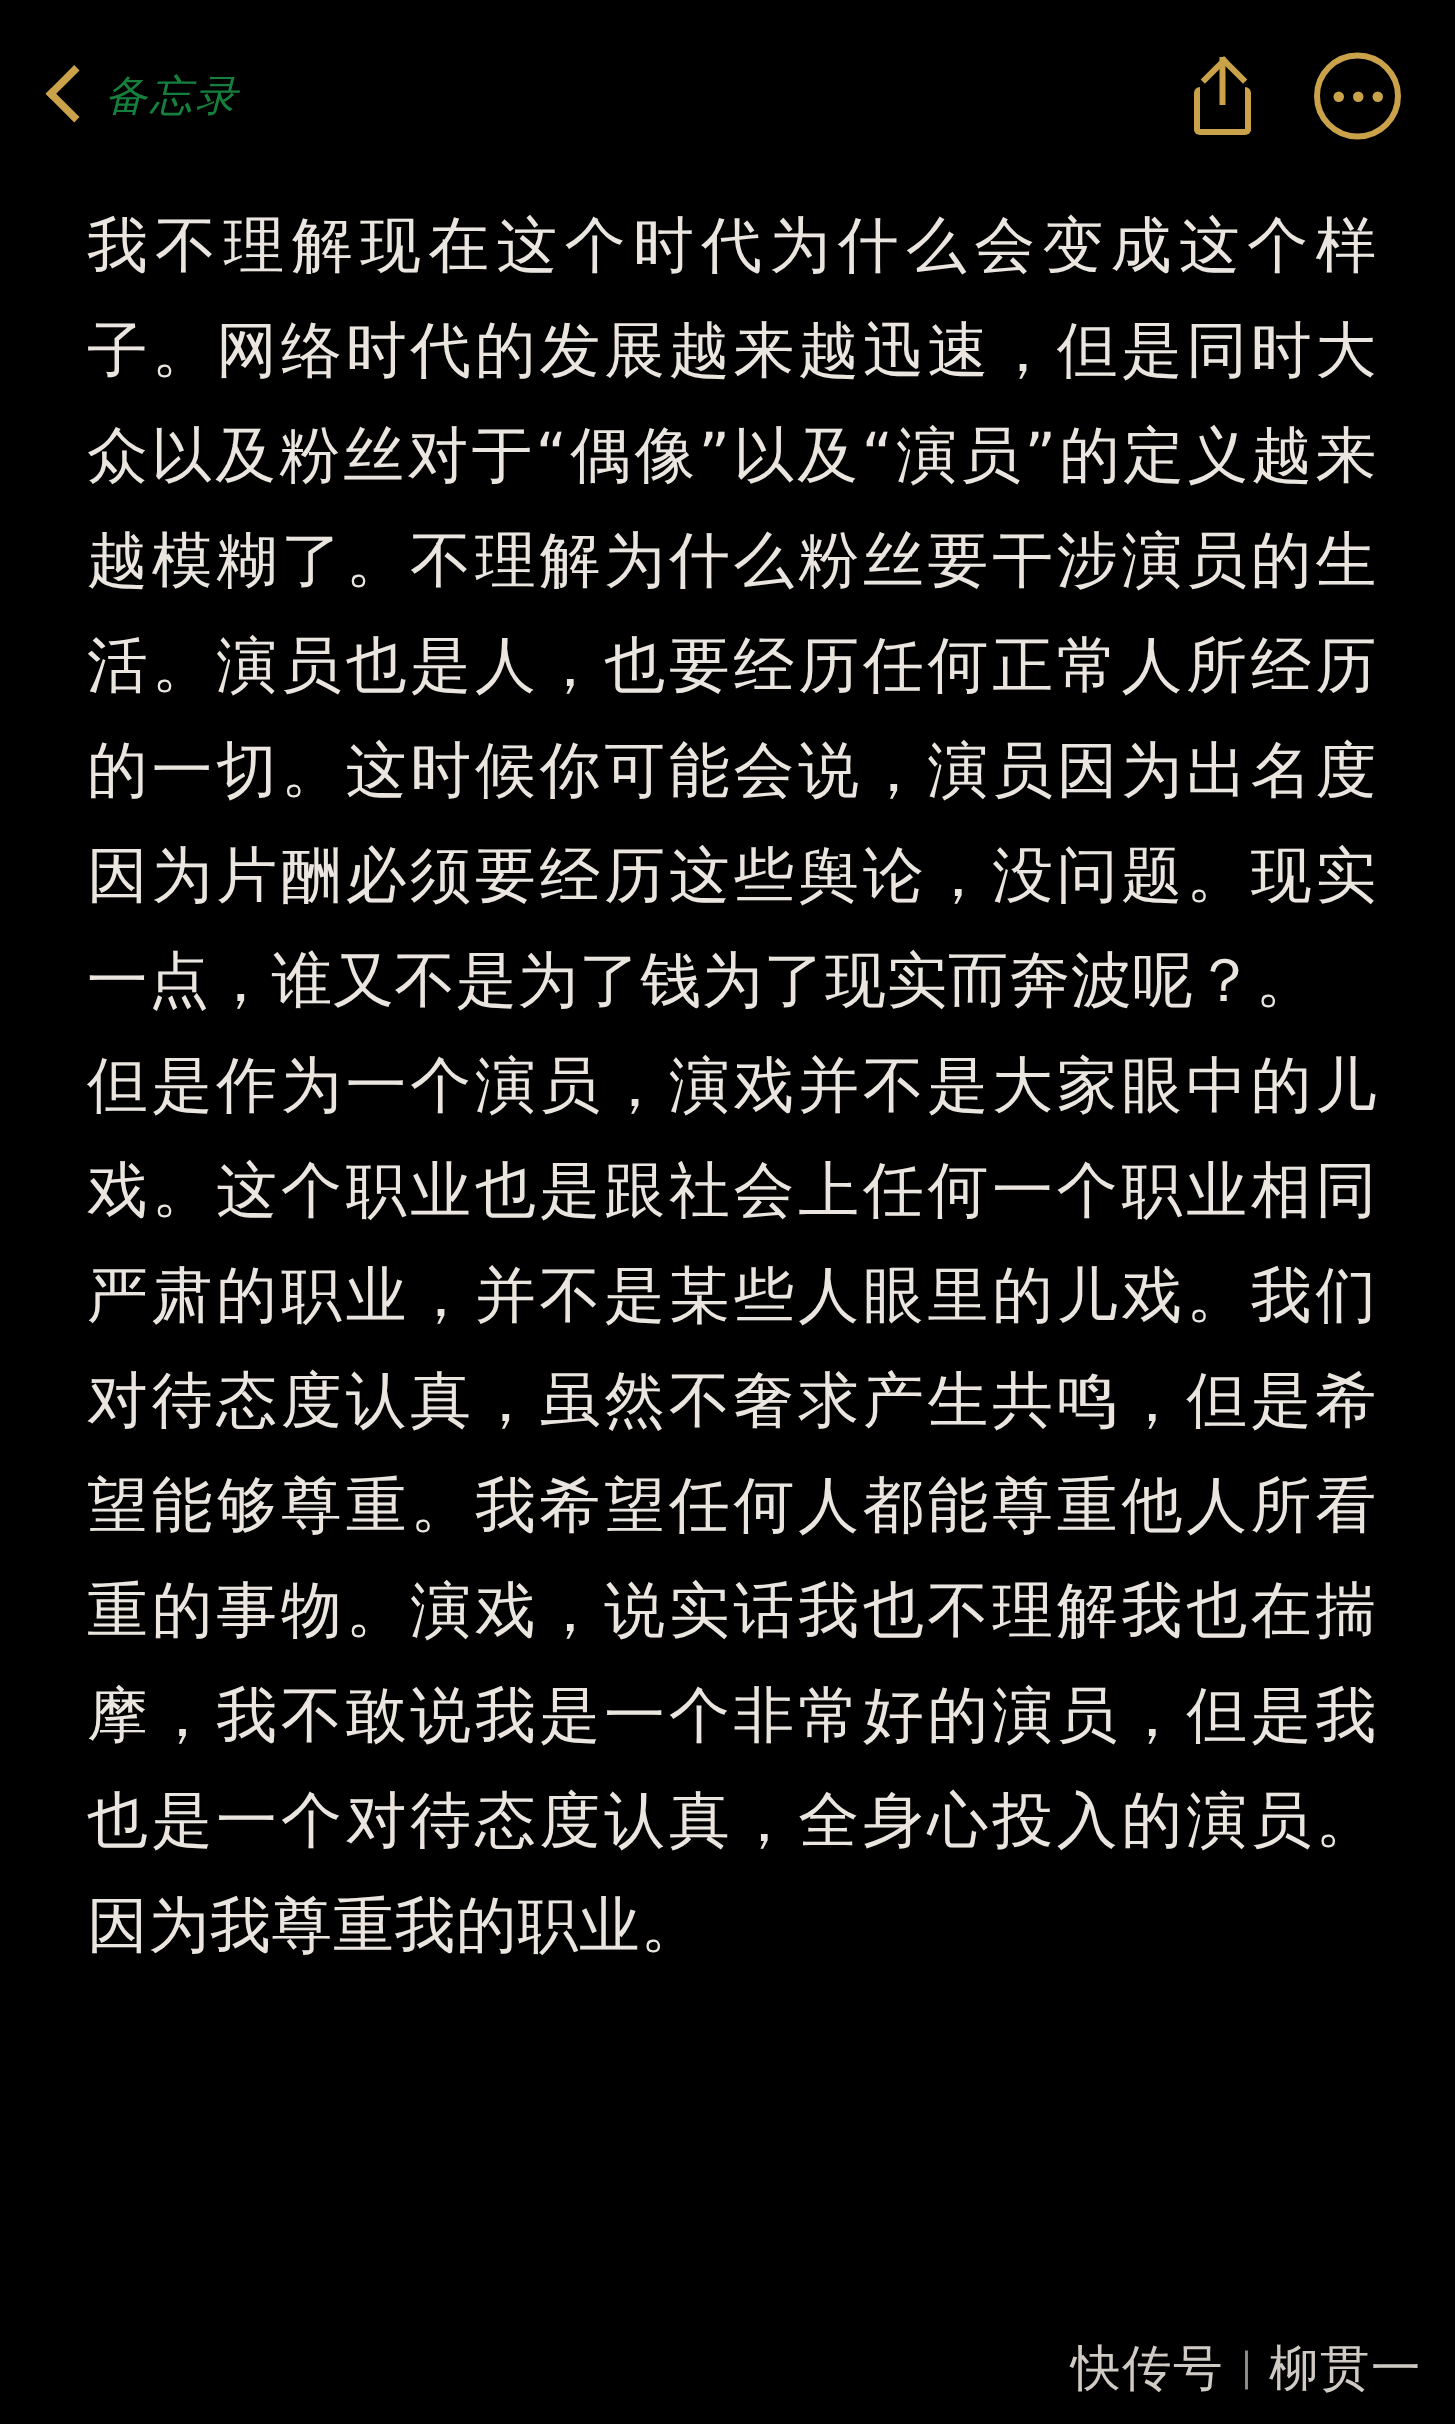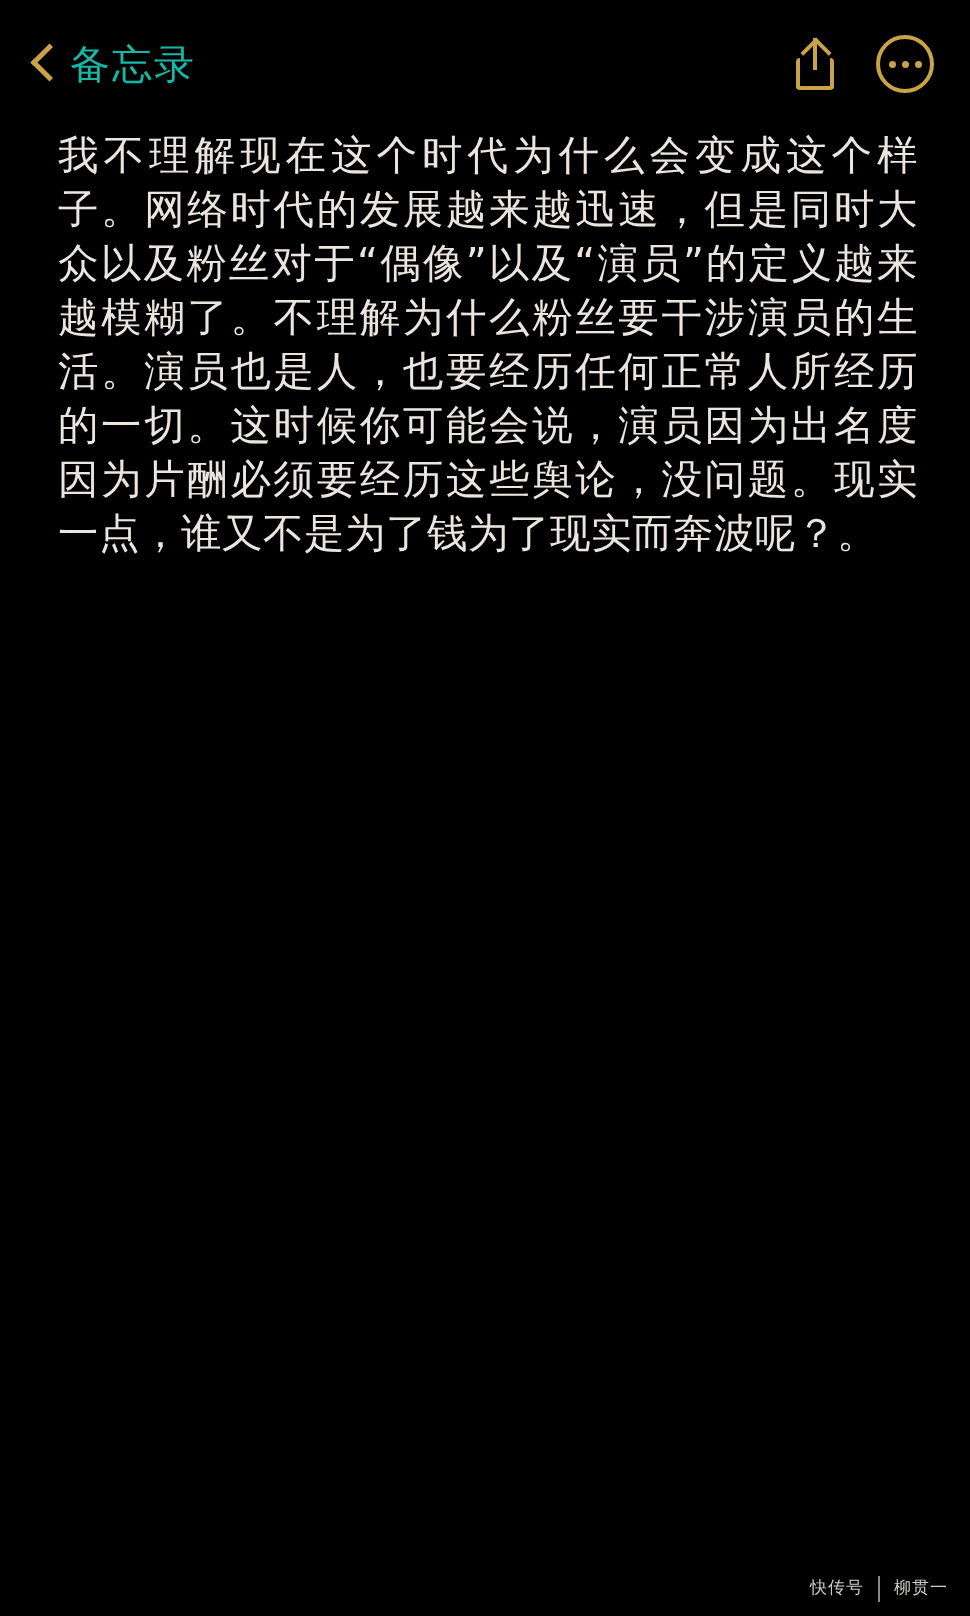--- a/index.html
+++ b/index.html
@@ -42,26 +42,27 @@
     position: absolute;
     left: 10px;
     top: 8px;
     width: 22px;
     height: 22px;
     border-left: 5px solid #c9a24a;
     border-bottom: 5px solid #c9a24a;
     transform: rotate(45deg);
   }
   .nav-title {
-    font-size: 40px;
+    font-size: 28px;
     line-height: 1;
-    color: #14b8a6;
+    color: #15803d;
     letter-spacing: 2px;
     font-family: "DejaVu Sans", sans-serif;
     white-space: nowrap;
+    font-style: italic;
   }
   .nav-actions {
     display: flex;
     align-items: center;
     gap: 38px;
     flex: 0 0 auto;
   }
   .share-icon {
     width: 46px;
     height: 56px;
@@ -116,38 +117,38 @@
   }
 
   
   .note-body {
     padding: 0 52px 0 58px;
     box-sizing: border-box;
   }
   .note-para {
     font-family: "DejaVu Sans", sans-serif;
     font-size: 40.5px;
-    line-height: 54px;
+    line-height: 70px;
     color: #eae6df;
     letter-spacing: 0.5px;
     margin: 0;
     text-align: justify;
     text-justify: inter-character;
   }
 
   
   .watermark {
     position: absolute;
     right: 22px;
     bottom: 14px;
     display: flex;
-    align-items: flex-start;
+    align-items: center;
     gap: 14px;
     font-family: Liberation Sans, sans-serif;
-    font-size: 17px;
+    font-size: 33px;
     color: #cfcac3;
     letter-spacing: 1px;
   }
   .watermark .divider {
     width: 2px;
     height: 26px;
     background: #8d8a85;
     display: block;
   }
 </style>
@@ -168,19 +169,20 @@
     <span class="more-icon">
       <i></i>
         <i></i>
         <i></i>
     </span>
   </div>
 </div>
 
 <div class="note-body">
   <p class="note-para">我不理解现在这个时代为什么会变成这个样子。网络时代的发展越来越迅速，但是同时大众以及粉丝对于“偶像”以及“演员”的定义越来越模糊了。不理解为什么粉丝要干涉演员的生活。演员也是人，也要经历任何正常人所经历的一切。这时候你可能会说，演员因为出名度因为片酬必须要经历这些舆论，没问题。现实一点，谁又不是为了钱为了现实而奔波呢？。</p>
+  <p class="note-para">但是作为一个演员，演戏并不是大家眼中的儿戏。这个职业也是跟社会上任何一个职业相同严肃的职业，并不是某些人眼里的儿戏。我们对待态度认真，虽然不奢求产生共鸣，但是希望能够尊重。我希望任何人都能尊重他人所看重的事物。演戏，说实话我也不理解我也在揣摩，我不敢说我是一个非常好的演员，但是我也是一个对待态度认真，全身心投入的演员。因为我尊重我的职业。</p>
 </div>
 
 <div class="watermark">
   <span>快传号</span>
   <span class="divider"></span>
   <span>柳贯一</span>
 </div>
 
 </body></html>

